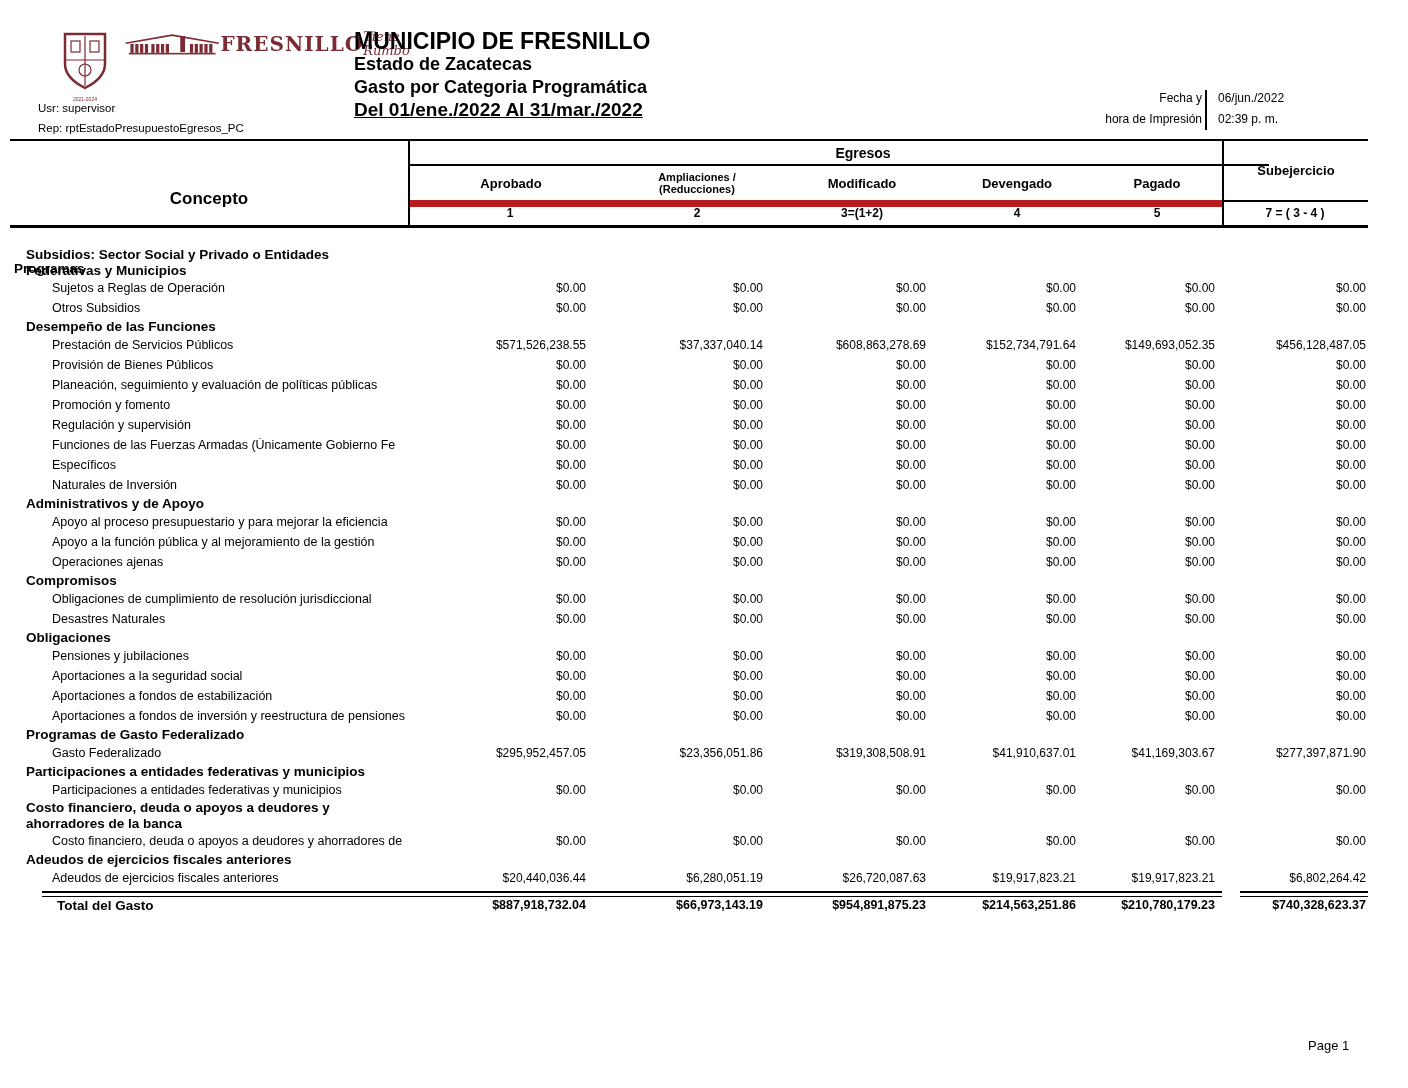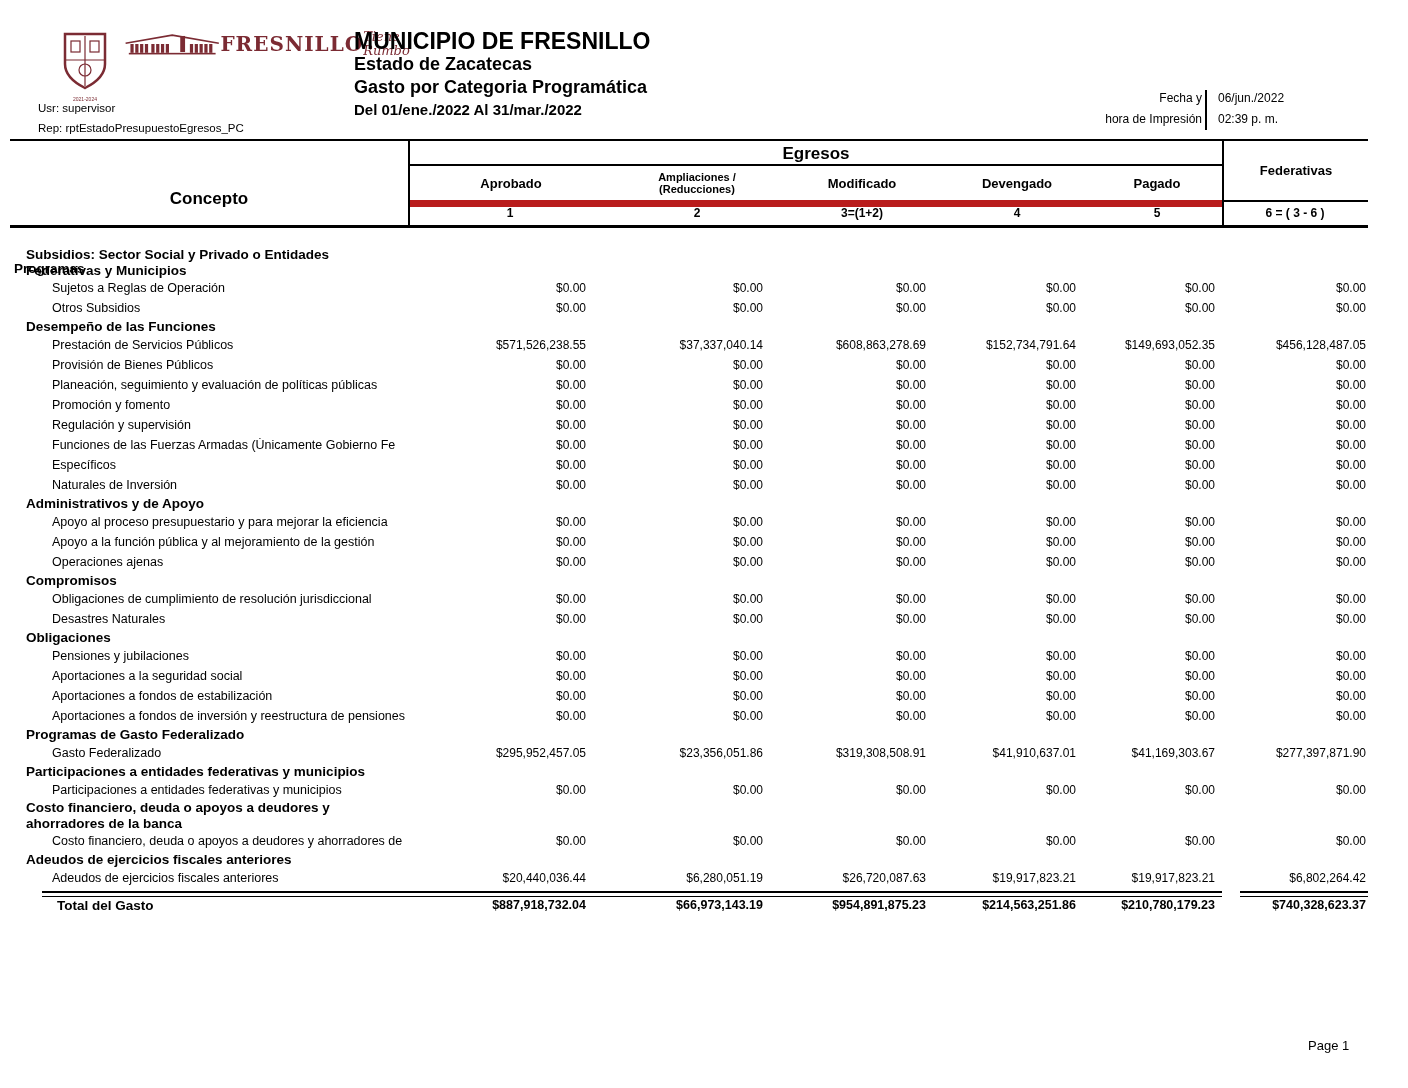--- a/index.html
+++ b/index.html
@@ -15,34 +15,34 @@
   .wordmark-block{display:flex;align-items:center;margin-top:0;}
   .building{height:26px;}
   .wordmark{font-family:"DejaVu Serif",serif;font-weight:bold;font-size:20px;letter-spacing:1px;color:var(--maroon);line-height:20px;}
   .tagline{font-family:"DejaVu Serif",serif;font-style:italic;font-size:13px;color:var(--maroon);line-height:14px;}
   .crest-caption{font-size:5px;color:var(--maroon);text-align:center;line-height:6px;}
   .meta{position:absolute;left:38px;top:98px;font-size:11.5px;line-height:20px;}
   .title-block{position:absolute;left:354px;top:28px;width:600px;text-align:left;font-weight:bold;}
   .t1{font-size:23px;line-height:26px;}
   .t2{font-size:18px;line-height:21px;}
   .t3{font-size:18px;line-height:24px;}
-  .t4{font-size:15px;line-height:22px;}
+  .t4{font-size:19px;line-height:22px;text-decoration:underline;}
   .print-info{position:absolute;left:980px;top:88px;width:400px;font-size:12px;}
   .pi-row{display:flex;line-height:21px;}
   .pi-label{width:222px;text-align:right;padding-right:7px;}
   .pi-value{padding-left:9px;}
   .pi-bar{position:absolute;left:225px;top:2px;width:1.5px;height:40px;background:#000;}
   .pi-rel{position:relative;}
   
   .tbl{position:absolute;left:10px;top:139px;width:1358px;}
   .thead{position:relative;height:84px;border-top:2px solid #000;border-bottom:3px solid #000;}
   .concepto{position:absolute;left:0;top:0;width:398px;height:84px;text-align:center;font-weight:bold;font-size:17px;padding-top:48px;box-sizing:border-box;}
   .v1{position:absolute;left:398px;top:0;width:2px;height:84px;background:#000;}
   .v2{position:absolute;left:1212px;top:0;width:2px;height:84px;background:#000;}
-  .egresos{position:absolute;left:400px;top:0;width:812px;height:23px;line-height:25px;text-align:center;font-weight:bold;font-size:17px;border-bottom:2px solid #000;box-sizing:content-box;}
+  .egresos{position:absolute;left:400px;top:0;width:812px;height:23px;line-height:25px;text-align:center;font-weight:bold;font-size:14px;border-bottom:2px solid #000;box-sizing:content-box;padding-left:47px;}
   .names{position:absolute;left:400px;top:25px;width:812px;height:34px;border-bottom:7px solid #b91c1c;display:grid;grid-template-columns:202px 170px 160px 150px 130px;font-weight:bold;font-size:13px;}
   .names .nc{display:flex;align-items:center;justify-content:center;text-align:center;}
   .nc small{font-size:11px;font-weight:bold;line-height:12px;display:block;}
   .sube{position:absolute;left:1214px;top:0;width:144px;height:59px;border-bottom:2px solid #000;display:flex;align-items:center;justify-content:center;font-weight:bold;font-size:13px;}
   .nums{position:absolute;left:398px;top:61px;width:960px;height:23px;display:grid;grid-template-columns:204px 170px 160px 150px 130px 146px;font-weight:bold;font-size:12px;}
   .nums div{text-align:center;line-height:22px;}
   
   .tbody{padding-top:2px;}
   .row{display:grid;grid-template-columns:398px 202px 170px 160px 150px 132px 146px;align-items:center;}
   .row .lbl{overflow:hidden;white-space:nowrap;}
@@ -152,28 +152,28 @@
       <div class="nc">
         <span>
             <small>Ampliaciones /</small>
             <small>(Reducciones)</small>
           </span>
       </div>
       <div class="nc">Modificado</div>
       <div class="nc">Devengado</div>
       <div class="nc">Pagado</div>
     </div>
-    <div class="sube">Federativas</div>
+    <div class="sube">Subejercicio</div>
     <div class="nums">
       <div>1</div>
       <div>2</div>
       <div>3=(1+2)</div>
       <div>4</div>
       <div>5</div>
-      <div>6 = ( 3 - 6 )</div>
+      <div>7 = ( 3 - 4 )</div>
     </div>
   </div>
 
   <div class="tbody" id="tbody">
       <div class="row lvl0">
         <div class="lbl">Programas</div>
       </div>
       <div class="row lvl1">
         <div class="lbl">Subsidios: Sector Social y Privado o Entidades Federativas y Municipios</div>
       </div>

